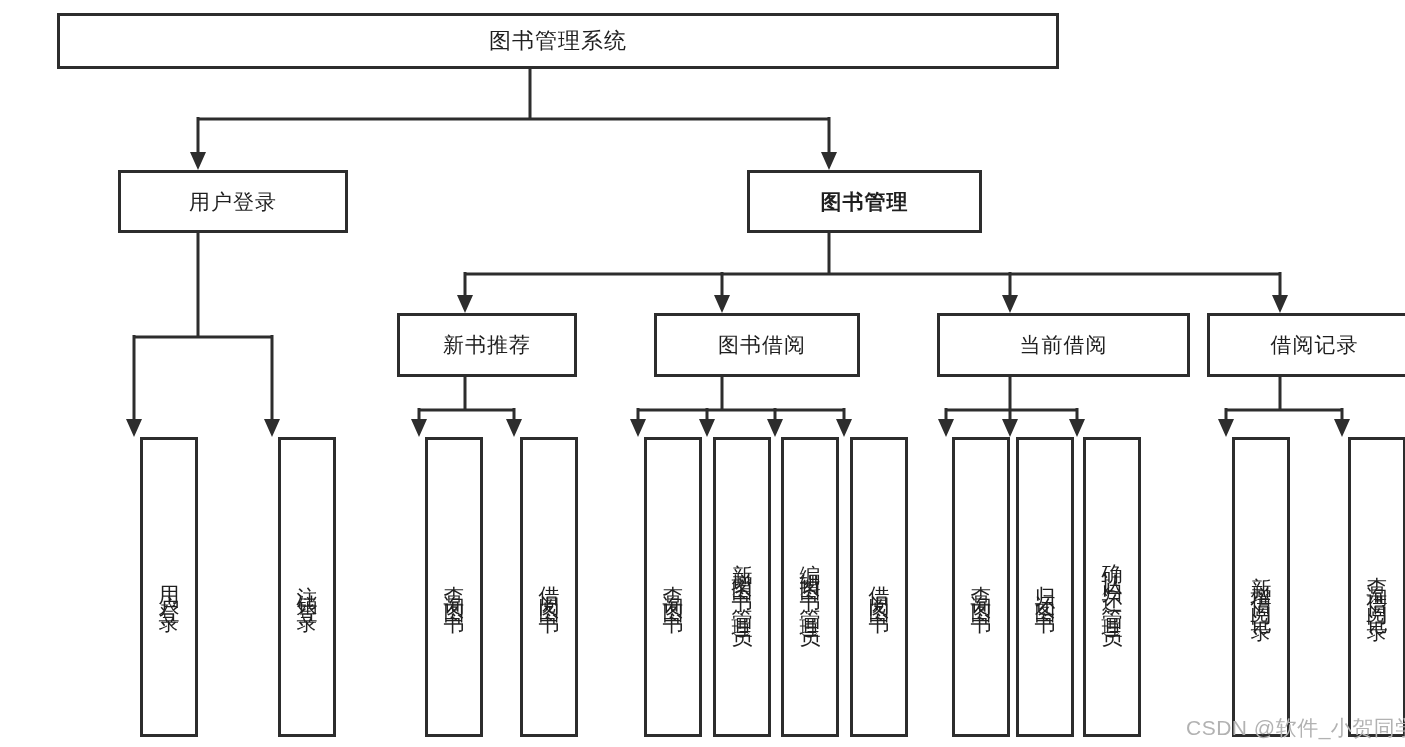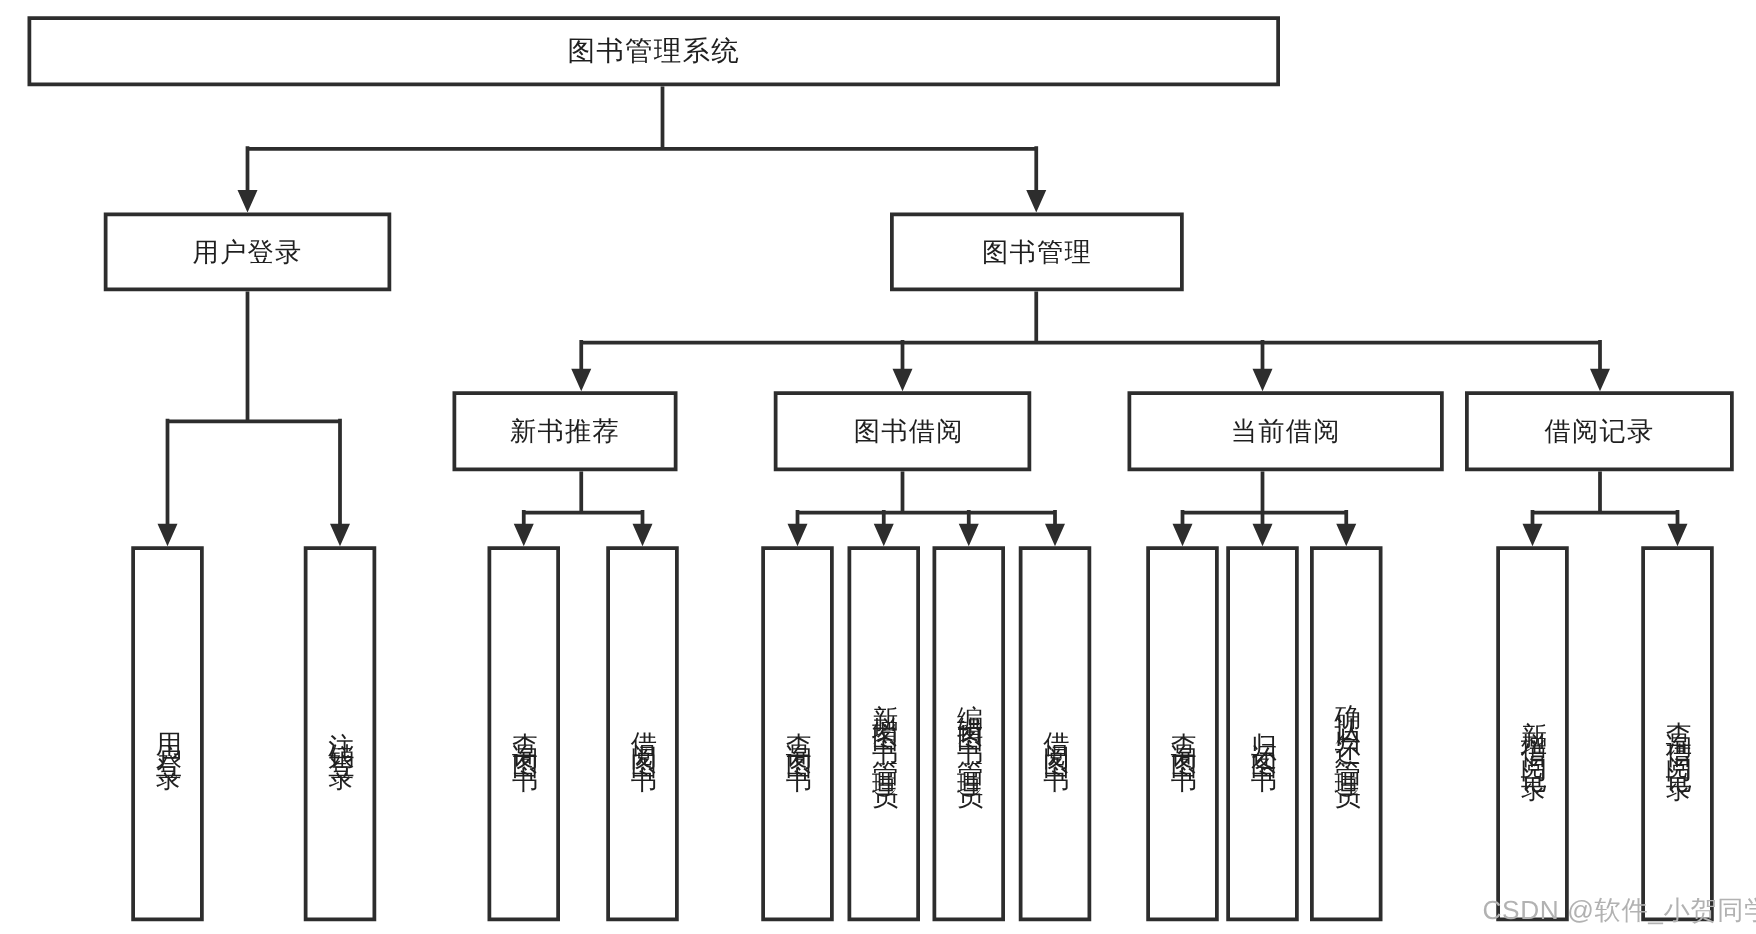--- a/index.html
+++ b/index.html
@@ -14,25 +14,26 @@
   svg.wires{position:absolute;left:0;top:0;width:1405px;height:747px;}
   .wire{stroke:#2d2d2d;stroke-width:3;fill:none;}
   .arrowheads{fill:#2d2d2d;stroke:none;}
   .box{
     position:absolute;
     background:#ffffff;
     border:3px solid #2d2d2d;
     box-sizing:border-box;
     display:flex;align-items:center;justify-content:center;
     text-align:center;
+    margin-left:35px;
   }
   .hlabel{font-size:21px;letter-spacing:1px;}
   .root{left:22px;top:13px;width:1002px;height:56px;font-size:22px;}
   .n-user-login{left:83px;top:170px;width:230px;height:63px;}
-  .n-book-mgmt{left:712px;top:170px;width:235px;height:63px;}
+  .n-book-mgmt{left:712px;top:170px;width:235px;height:63px;font-weight:bold;}
   .lv3{top:313px;height:64px;}
   .n-new-book{left:362px;width:180px;}
   .n-book-borrow{left:619px;width:206px;padding-left:10px;}
   .n-current{left:902px;width:253px;}
   .n-records{left:1172px;width:215px;}
   .leaf{top:437px;width:58px;height:300px;}
   .leaf span{
     writing-mode:vertical-rl;
     text-orientation:mixed;
     font-size:21px;

